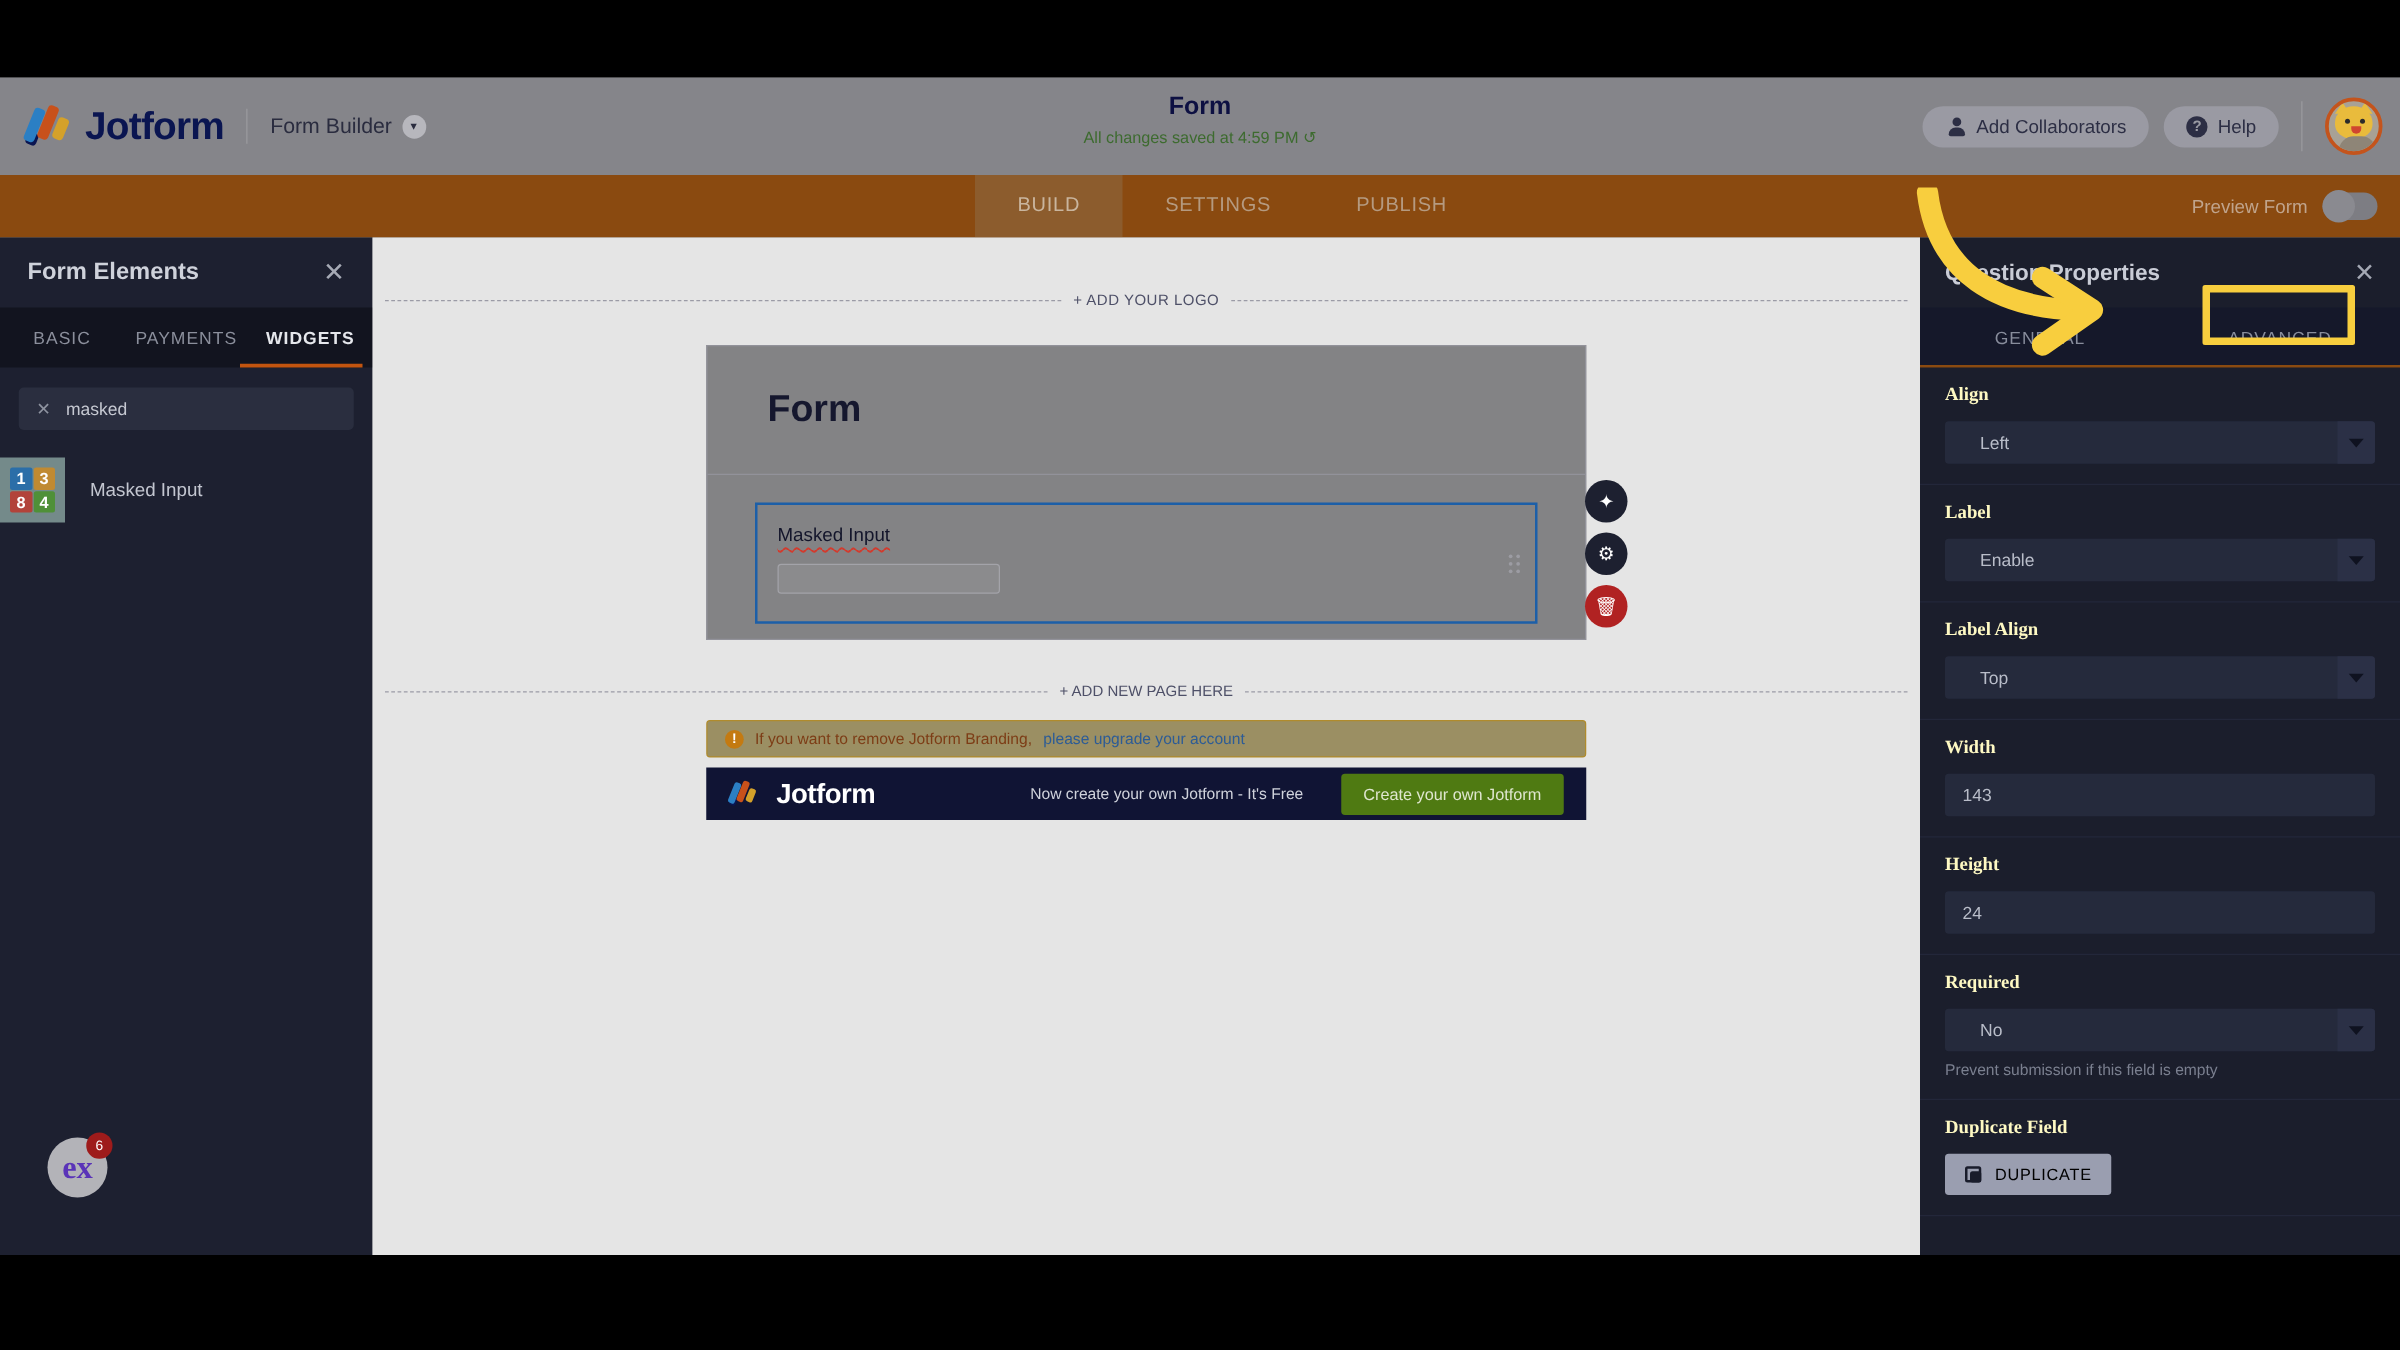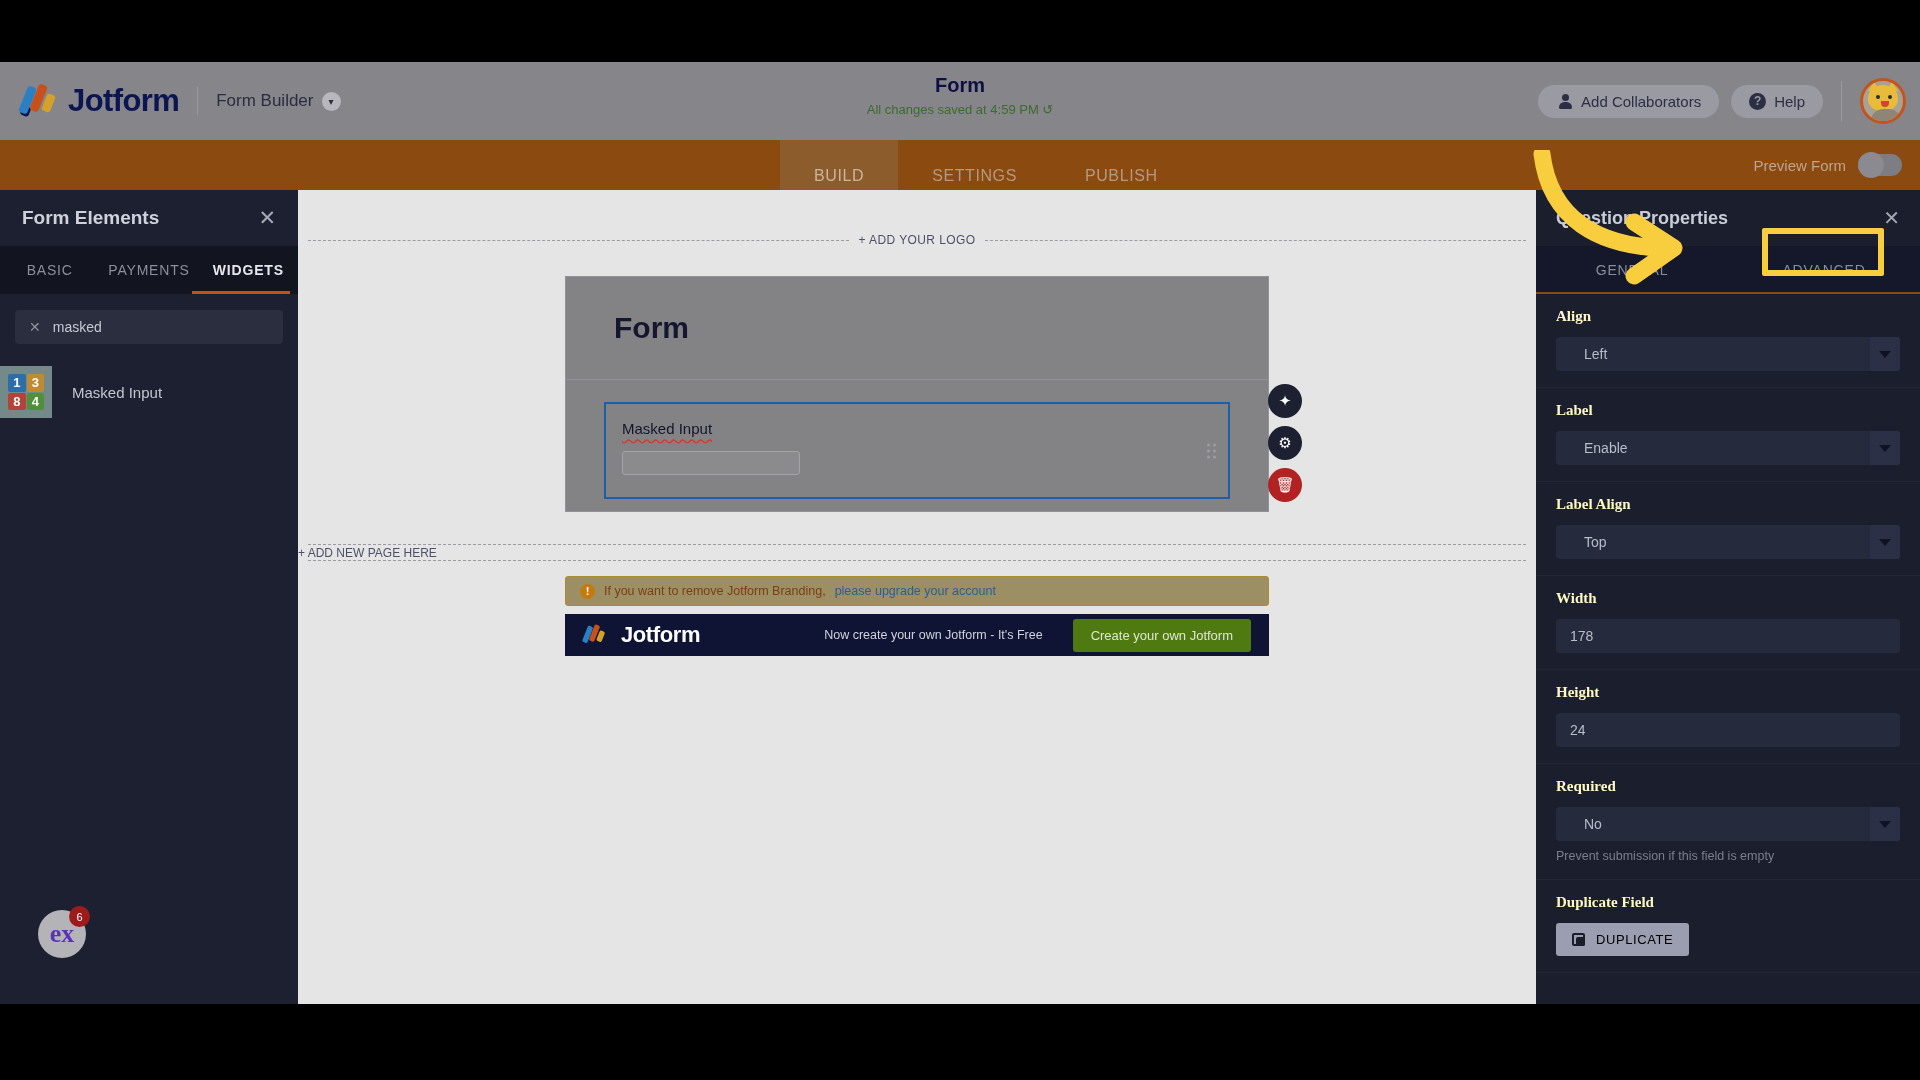--- a/index.html
+++ b/index.html
@@ -115,21 +115,21 @@
 
   
   .navbar {
     position: absolute; left: 0; top: 78px;
     width: 1920px; height: 50px;
     background: #8a4a10;
     display: flex; align-items: center;
   }
   .navtabs { display:flex; margin-left: 780px; }
   .navtab {
-    padding: 11px 34px; height: 50px; line-height: 50px;
+    padding: 0 34px; height: 50px; line-height: 50px;
     font-size: 16px; color: #b59a80; letter-spacing: 0.6px;
   }
   .navtab.active { background: #8c5c2d; color: #c9b59e; }
   .preview-wrap {
     position: absolute; right: 18px; top: 0; height: 50px;
     display: flex; align-items: center; gap: 12px;
   }
   .preview-label { font-size: 15px; color: #c0a48c; }
   .toggle {
     width: 44px; height: 22px; border-radius: 11px; background: #7d7d83;
@@ -245,21 +245,21 @@
   .submit-area {
     padding: 26px 0 48px; display: flex; justify-content: center;
   }
   .submit-btn {
     background: #126b31; color: #d5e3d8; border: none;
     width: 140px; height: 38px; font-size: 15px; border-radius: 3px;
     font-family: "Liberation Sans", sans-serif; cursor: pointer;
   }
   .addpage-line {
     margin-top: 32px; height: 18px;
-    display: flex; justify-content: center; flex-direction: column;
+    display: flex; align-items: center; justify-content: center;
   }
   .addpage-txt { font-size: 12px; color: #4e5068; white-space: nowrap; }
   .branding-bar {
     margin: 14px auto 0; width: 704px; height: 30px;
     background: #9b8f63; border: 1px solid #b08b2c;
     display: flex; align-items: center; gap: 9px; padding: 0 14px;
     border-radius: 3px;
   }
   .warn-ico {
     width: 15px; height: 15px; border-radius: 50%; background: #c47a11;
@@ -581,21 +581,21 @@
         <div class="prop-select">
           <span class="val">Top</span>
           <span class="caret">
               <span class="caret-tri"></span>
             </span>
         </div>
       </div>
 
       <div class="prop">
         <div class="prop-label">Width</div>
-        <div class="prop-input">178</div>
+        <div class="prop-input">143</div>
       </div>
 
       <div class="prop">
         <div class="prop-label">Height</div>
         <div class="prop-input">24</div>
       </div>
 
       <div class="prop">
         <div class="prop-label">Required</div>
         <div class="prop-select">

